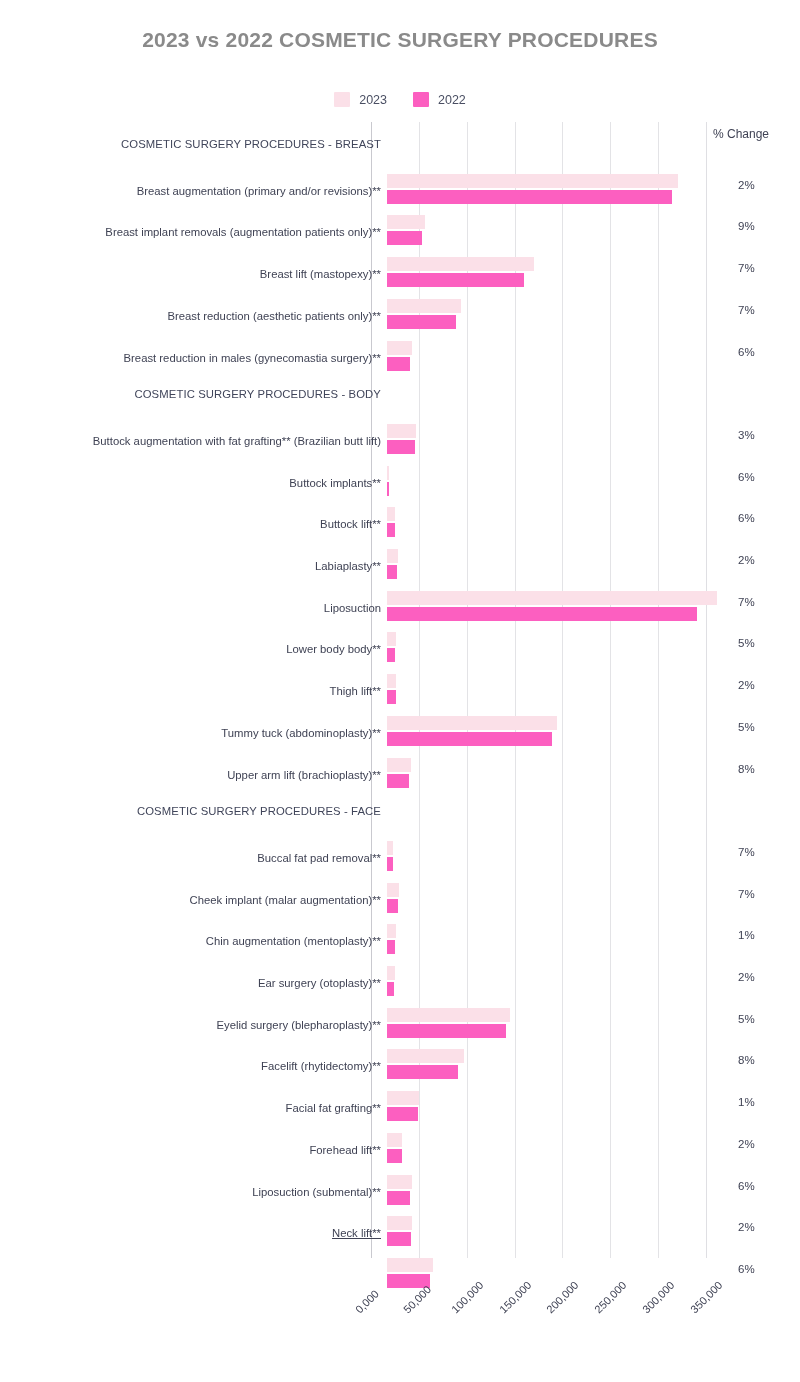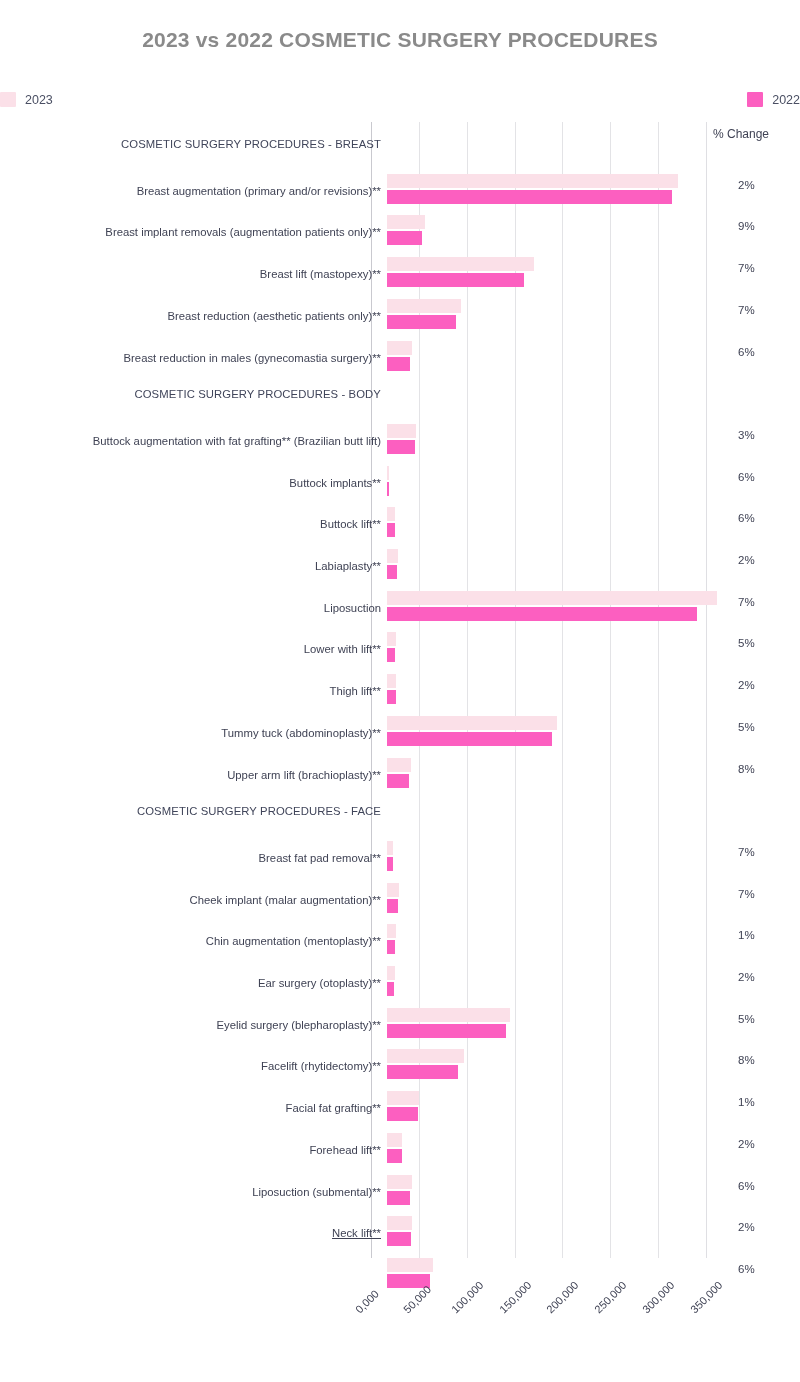--- a/index.html
+++ b/index.html
@@ -36,21 +36,21 @@
     white-space: nowrap;
   }
 
   
   .legend {
     position: absolute;
     top: 92px;
     left: 0;
     width: 800px;
     display: flex;
-    justify-content: space-between;
+    justify-content: center;
     align-items: center;
     gap: 26px;
   }
   .legend-item {
     display: flex;
     align-items: center;
     gap: 9px;
   }
   .legend-swatch {
     width: 16px;
@@ -285,21 +285,21 @@
         </div>
         <div class="row" style="top: 464.7px;">
           <div class="label-box" style="top: 14px;">Liposuction</div>
           <div class="bars">
             <div class="bar y2023" title="Liposuction 2023: 345000" style="width: 330.165px; background: rgb(251, 224, 232);"></div>
             <div class="bar y2022" title="Liposuction 2022: 324000" style="width: 310.068px; background: rgb(252, 95, 192);"></div>
           </div>
           <div class="pct" style="top: 9px;">7%</div>
         </div>
         <div class="row" style="top: 506.4px;">
-          <div class="label-box" style="top: 14px;">Lower with lift**</div>
+          <div class="label-box" style="top: 14px;">Lower body body**</div>
           <div class="bars">
             <div class="bar y2023" title="Lower body lift** 2023: 9000" style="width: 8.613px; background: rgb(251, 224, 232);"></div>
             <div class="bar y2022" title="Lower body lift** 2022: 8500" style="width: 8.1345px; background: rgb(252, 95, 192);"></div>
           </div>
           <div class="pct" style="top: 9px;">5%</div>
         </div>
         <div class="row" style="top: 548.1px;">
           <div class="label-box" style="top: 14px;">Thigh lift**</div>
           <div class="bars">
             <div class="bar y2023" title="Thigh lift** 2023: 9500" style="width: 9.0915px; background: rgb(251, 224, 232);"></div>
@@ -320,21 +320,21 @@
           <div class="bars">
             <div class="bar y2023" title="Upper arm lift (brachioplasty)** 2023: 25000" style="width: 23.925px; background: rgb(251, 224, 232);"></div>
             <div class="bar y2022" title="Upper arm lift (brachioplasty)** 2022: 23000" style="width: 22.011px; background: rgb(252, 95, 192);"></div>
           </div>
           <div class="pct" style="top: 9px;">8%</div>
         </div>
         <div class="row group" style="top: 673.2px;">
           <div class="label-box" style="top: 9px;">COSMETIC SURGERY PROCEDURES - FACE</div>
         </div>
         <div class="row" style="top: 714.9px;">
-          <div class="label-box" style="top: 14px;">Breast fat pad removal**</div>
+          <div class="label-box" style="top: 14px;">Buccal fat pad removal**</div>
           <div class="bars">
             <div class="bar y2023" title="Buccal fat pad removal** 2023: 6500" style="width: 6.2205px; background: rgb(251, 224, 232);"></div>
             <div class="bar y2022" title="Buccal fat pad removal** 2022: 6000" style="width: 5.742px; background: rgb(252, 95, 192);"></div>
           </div>
           <div class="pct" style="top: 9px;">7%</div>
         </div>
         <div class="row" style="top: 756.6px;">
           <div class="label-box" style="top: 14px;">Cheek implant (malar augmentation)**</div>
           <div class="bars">
             <div class="bar y2023" title="Cheek implant (malar augmentation)** 2023: 13000" style="width: 12.441px; background: rgb(251, 224, 232);"></div>

